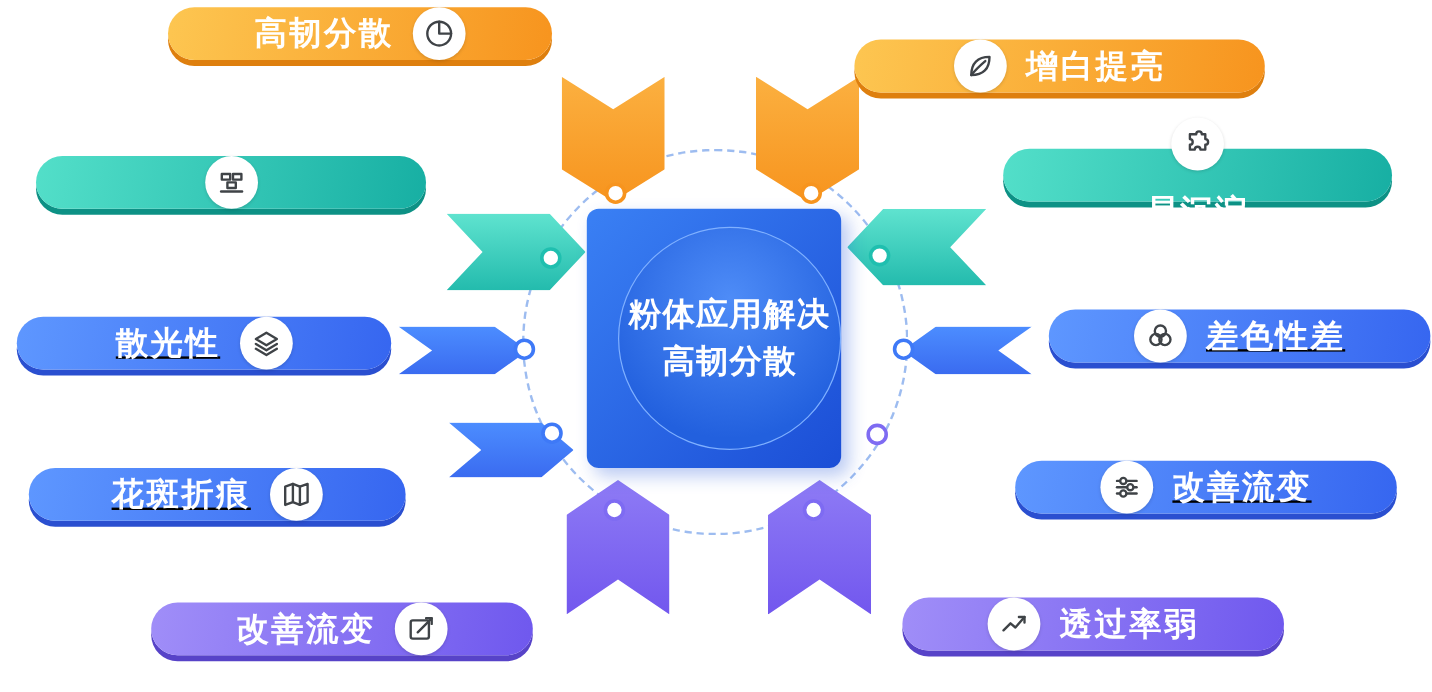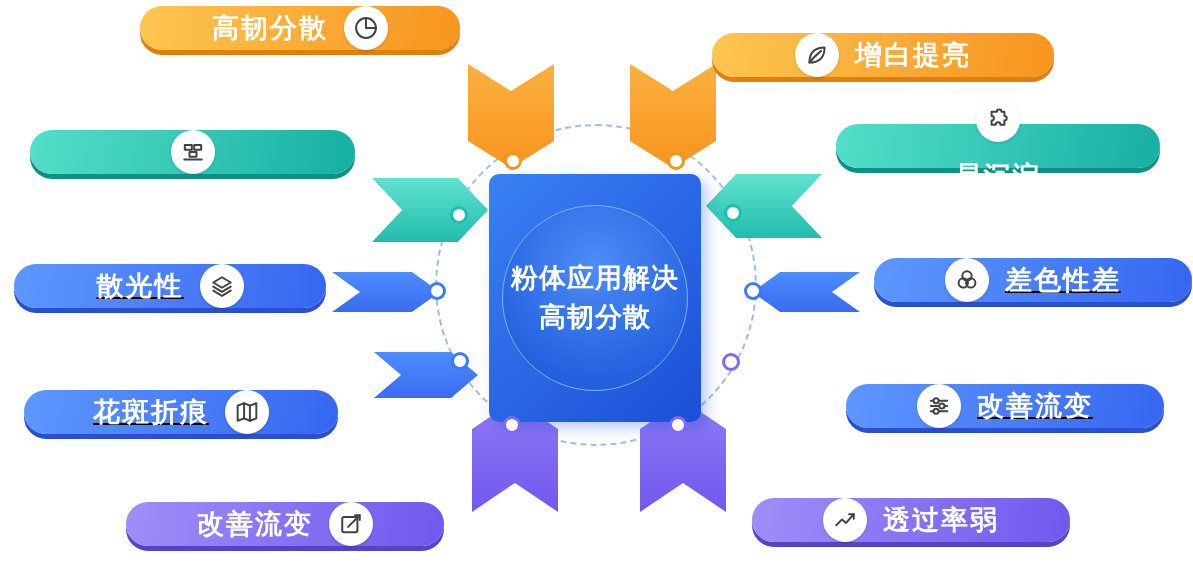--- a/index.html
+++ b/index.html
@@ -16,23 +16,23 @@
                    stroke-linecap:round;stroke-linejoin:round;}
 
   .c-orange{background:linear-gradient(100deg,#FDC651 0%,#F7941E 100%);box-shadow:0 5px 0 #DE7F0E;}
   .c-teal  {background:linear-gradient(100deg,#53DFC9 0%,#17AFA3 100%);box-shadow:0 5px 0 #0D9185;}
   .c-blue  {background:linear-gradient(100deg,#5E97FF 0%,#3666F0 100%);box-shadow:0 5px 0 #2A4FD0;text-decoration:underline;}
   .c-purple{background:linear-gradient(100deg,#A08EF8 0%,#6F58EE 100%);box-shadow:0 5px 0 #5743C8;}
 
   
   .dashed-ring{position:absolute;left:435px;top:124px;width:318px;height:318px;border-radius:50%;
                border:2px dashed #9DBCF0;z-index:1;}
-  .center-square{position:absolute;left:489px;top:174px;width:212px;height:248px;border-radius:10px;
+  .center-square{position:absolute;left:489px;top:174px;width:212px;height:216px;border-radius:10px;
                  background:linear-gradient(135deg,#3A80F4 0%,#1B4ED6 100%);z-index:3;
-                 display:flex;align-items:center;justify-content:center;
+                 display:flex;align-items:center;justify-content:flex-end;
                  box-shadow:6px 6px 14px rgba(27,78,214,.3);}
   .center-circle{width:184px;height:184px;border-radius:50%;
                  background:radial-gradient(circle at 50% 32%,#4E8CF7 0%,#2260DE 75%);
                  border:1.5px solid #7FB0FF;display:flex;flex-direction:column;
                  align-items:center;justify-content:center;}
   .center-circle .line{color:#ffffff;font-size:27px;font-weight:bold;letter-spacing:1px;line-height:1.45;}
 
   
   .rib{position:absolute;z-index:2;}
   .rib-down {clip-path:polygon(0 0,50% 26%,100% 0,100% 74%,50% 100%,0 74%);}

